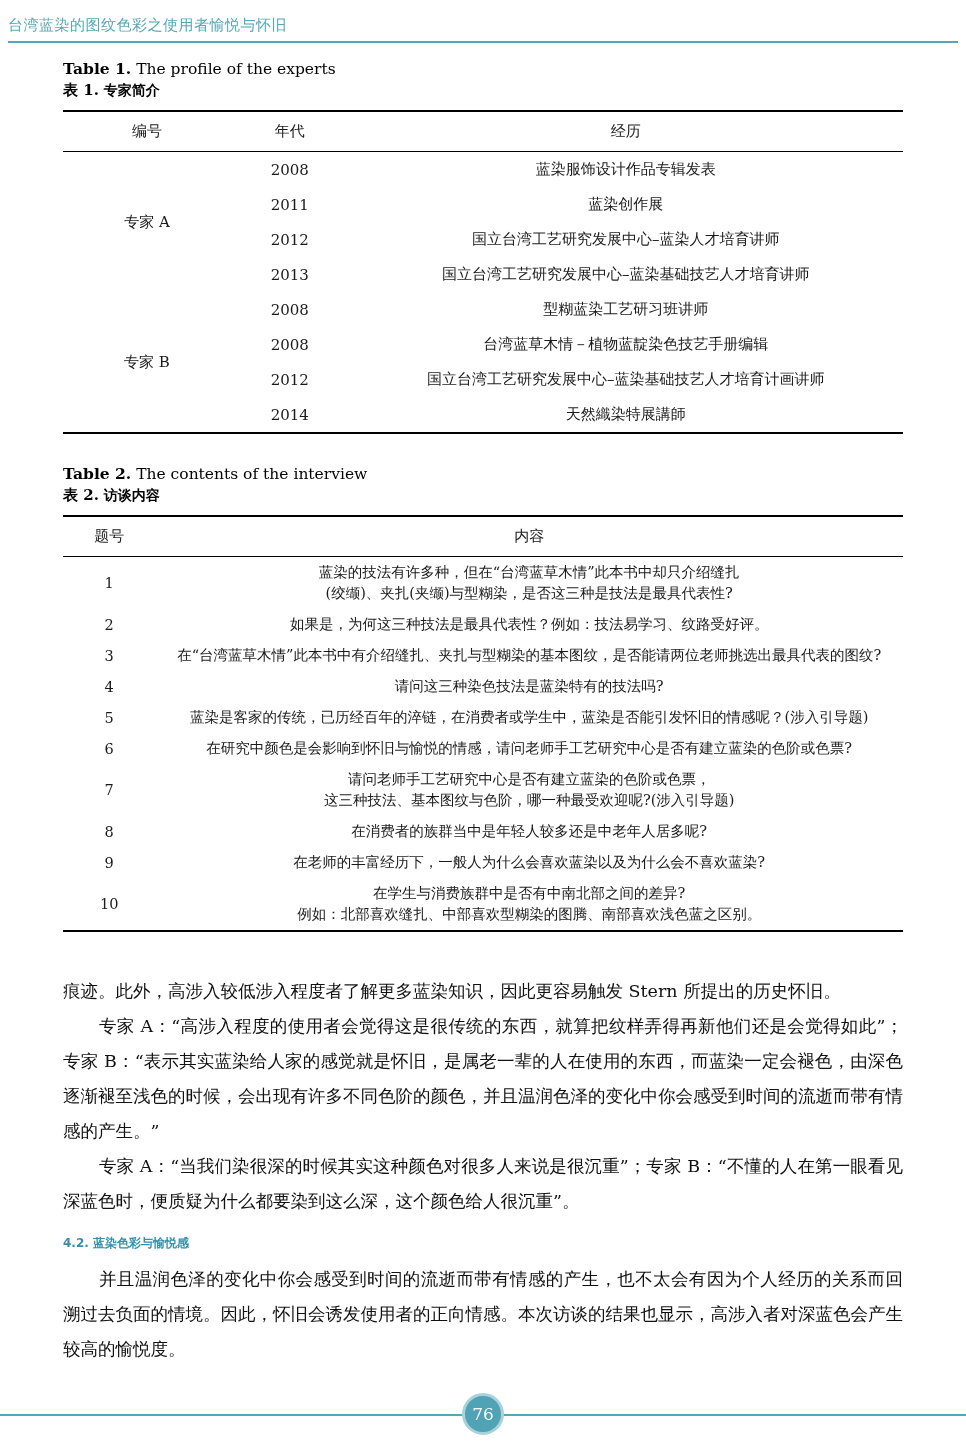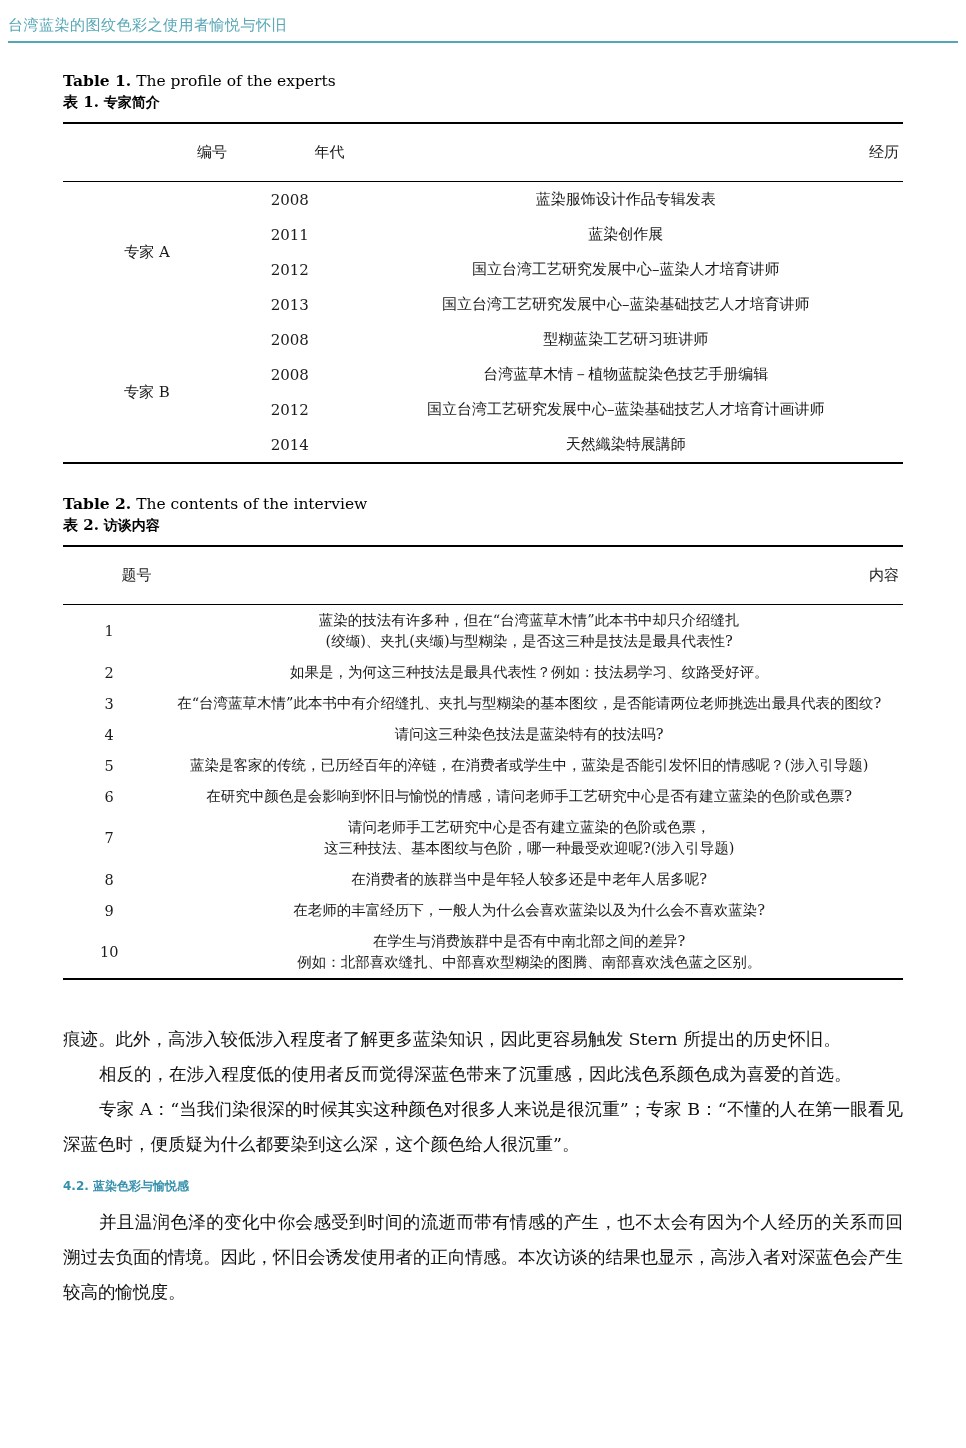--- a/index.html
+++ b/index.html
@@ -17,40 +17,40 @@
     overflow: hidden;
   }
   
   .running-head { padding: 16px 8px 0 8px; }
   .running-title { color: #55a6b6; font-size: 15px; letter-spacing: 0.5px; }
   .head-rule { height: 2px; background: #55a6b6; margin-top: 6px; }
 
   
   .content { padding: 0 63px; }
 
-  .table-caption { margin-top: 28px; }
+  .table-caption { margin-top: 16px; }
   .caption-en { font-size: 15.5px; color: #000; }
   .caption-en .cap-label { font-weight: bold; }
   .caption-zh { font-size: 15px; color: #000; margin-top: 3px; }
   .caption-zh .cap-label { font-weight: bold; }
   .caption-zh .cap-text { font-weight: 600; font-family: "DejaVu Sans", "Liberation Sans", sans-serif; font-size: 14px; text-align: right; }
 
   table {
     width: 100%;
     border-collapse: collapse;
     border-top: 2px solid #000;
     border-bottom: 2px solid #000;
     margin-top: 10px;
   }
   thead th {
     font-weight: normal;
     font-size: 15px;
-    padding: 19px 4px;
+    padding: 10px 4px;
     border-bottom: 1.5px solid #000;
-    text-align: right;
+    text-align: center;
   }
   td { text-align: center; vertical-align: middle; }
 
   .table1 td { font-size: 15px; padding: 8px 4px; }
   .table1 .col-id { width: 20%; }
   .table1 .col-year { width: 14%; }
   .table1 .col-exp { width: 66%; }
 
   .table2 { margin-bottom: 0; }
   .table2 td { font-size: 14.5px; padding: 5px 4px; }
@@ -241,22 +241,28 @@
           <td>
             <div class="cell-line">在学生与消费族群中是否有中南北部之间的差异?</div>
             <div class="cell-line">例如：北部喜欢缝扎、中部喜欢型糊染的图腾、南部喜欢浅色蓝之区别。</div>
           </td>
         </tr>
       </tbody>
     </table>
 
     <div class="body-text">
       <p class="no-indent">痕迹。此外，高涉入较低涉入程度者了解更多蓝染知识，因此更容易触发 Stern 所提出的历史怀旧。</p>
-      <p>相反的，在涉入程度低的使用者反而觉得深蓝色带来了沉重感，因此浅色系颜色成为喜爱的首选。</p>
+      <p>专家 A：“高涉入程度的使用者会觉得这是很传统的东西，就算把纹样弄得再新他们还是会觉得如此”；专家 B：“表示其实蓝染给人家的感觉就是怀旧，是属老一辈的人在使用的东西，而蓝染一定会褪色，由深色逐渐褪至浅色的时候，会出现有许多不同色阶的颜色，并且温润色泽的变化中你会感受到时间的流逝而带有情感的产生。”</p>
       <p>专家 A：“当我们染很深的时候其实这种颜色对很多人来说是很沉重”；专家 B：“不懂的人在第一眼看见深蓝色时，便质疑为什么都要染到这么深，这个颜色给人很沉重”。</p>
       <h2 class="section-heading">4.2. 蓝染色彩与愉悦感</h2>
       <p>并且温润色泽的变化中你会感受到时间的流逝而带有情感的产生，也不太会有因为个人经历的关系而回溯过去负面的情境。因此，怀旧会诱发使用者的正向情感。本次访谈的结果也显示，高涉入者对深蓝色会产生较高的愉悦度。</p>
     </div>
 
   </div>
 
+  <footer class="page-footer">
+    <div class="footer-rule"></div>
+    <div class="page-badge">
+      <span>76</span>
+    </div>
+  </footer>
 
 </div>
 
 </body></html>

